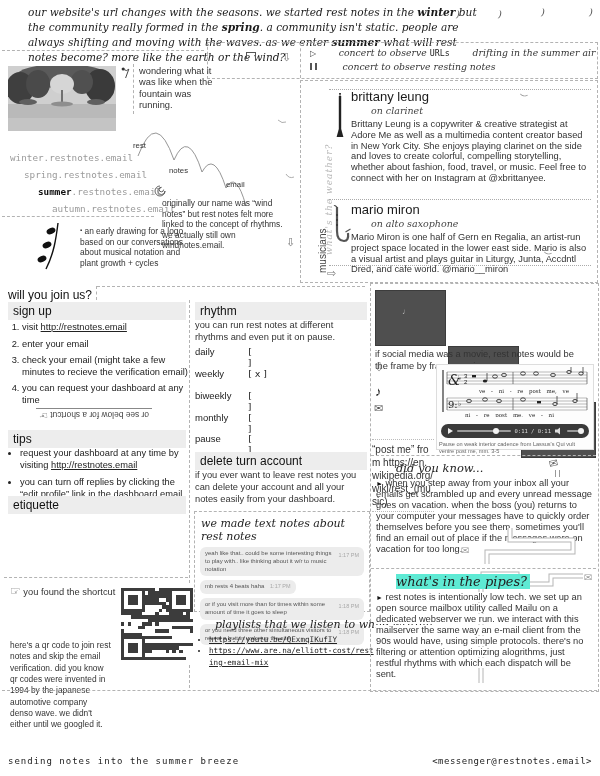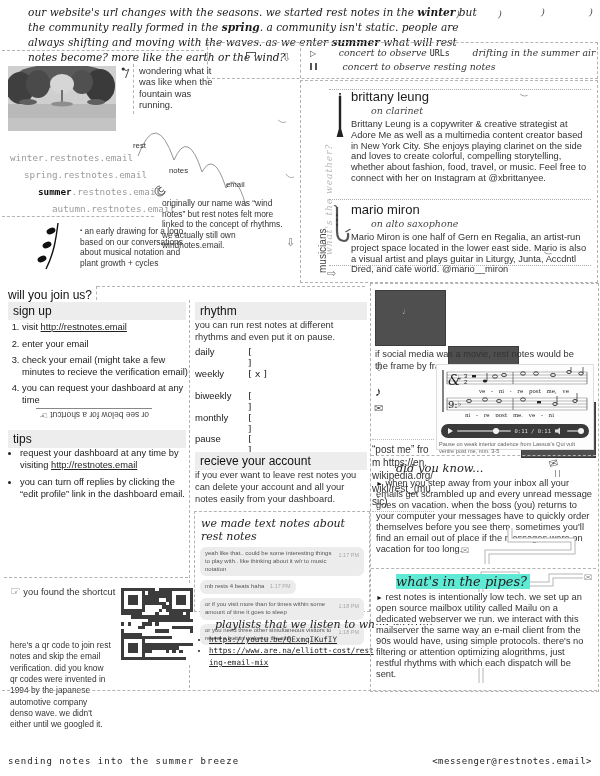--- a/index.html
+++ b/index.html
@@ -178,20 +178,21 @@
       <span style="font-size:10px;">☞</span>
     </span>
   </div>
 
   <div class="abs hdr" style="left:8px;top:430px;width:168px;">tips</div>
   <ul class="dots abs" style="left:8px;top:446px;width:172px;">
     <li><span>request your dashboard at any time by visiting </span><a class="link">http://restnotes.email</a></li>
     <li>you can turn off replies by clicking the “edit profile” link in the dashboard email.</li>
   </ul>
 
+  <div class="abs hdr" style="left:8px;top:496px;width:168px;">etiquette</div>
 
   <div class="abs dash" style="left:4px;top:577px;width:184px;"></div>
   <div class="abs" style="left:10px;top:584px;font-size:9.3px;color:#333;">
     <span style="font-size:12px;color:#555;">☞</span>
     <span>you found the shortcut</span>
   </div>
   <div class="abs small-txt" style="left:10px;top:600px;width:102px;line-height:1.35;margin-top:40px;">here's a qr code to join rest notes and skip the email verification. did you know qr codes were invented in 1994 by the japanese automotive company denso wave. we didn't either until we googled it.</div>
   <div class="abs" style="left:118px;top:585px;">
     <div class="qr-grid">
         <div class="qm on"></div>
@@ -656,21 +657,21 @@
   </div>
   <div class="abs" style="left:195px;top:412px;font-size:9.5px;">
     <span>monthly</span>
     <span class="mono cbx abs" style="left:52px;top:0;">[ ]</span>
   </div>
   <div class="abs" style="left:195px;top:433px;font-size:9.5px;">
     <span>pause</span>
     <span class="mono cbx abs" style="left:52px;top:0;">[ ]</span>
   </div>
 
-  <div class="abs hdr" style="left:195px;top:452px;width:162px;">recieve your account</div>
+  <div class="abs hdr" style="left:195px;top:452px;width:162px;">delete turn account</div>
   <div class="abs body-txt" style="left:195px;top:469px;width:170px;line-height:1.3;">if you ever want to leave rest notes you can delete your account and all your notes easily from your dashboard.</div>
 
   <div class="abs dashbox" style="left:194px;top:511px;width:174px;height:99px;padding:0;">
     <div class="seri" style="font-size:11px;color:#222;margin:5px 6px 4px 6px;">we made text notes about rest notes</div>
     <div style="margin:0 5px;">
       <div class="bubble">
         <span class="t">1:17 PM</span>
         <span>yeah like that.. could be some interesting things to play with.. like thinking about it w/r to music notation</span>
       </div>
       <div class="bubble" style="width:fit-content;">

